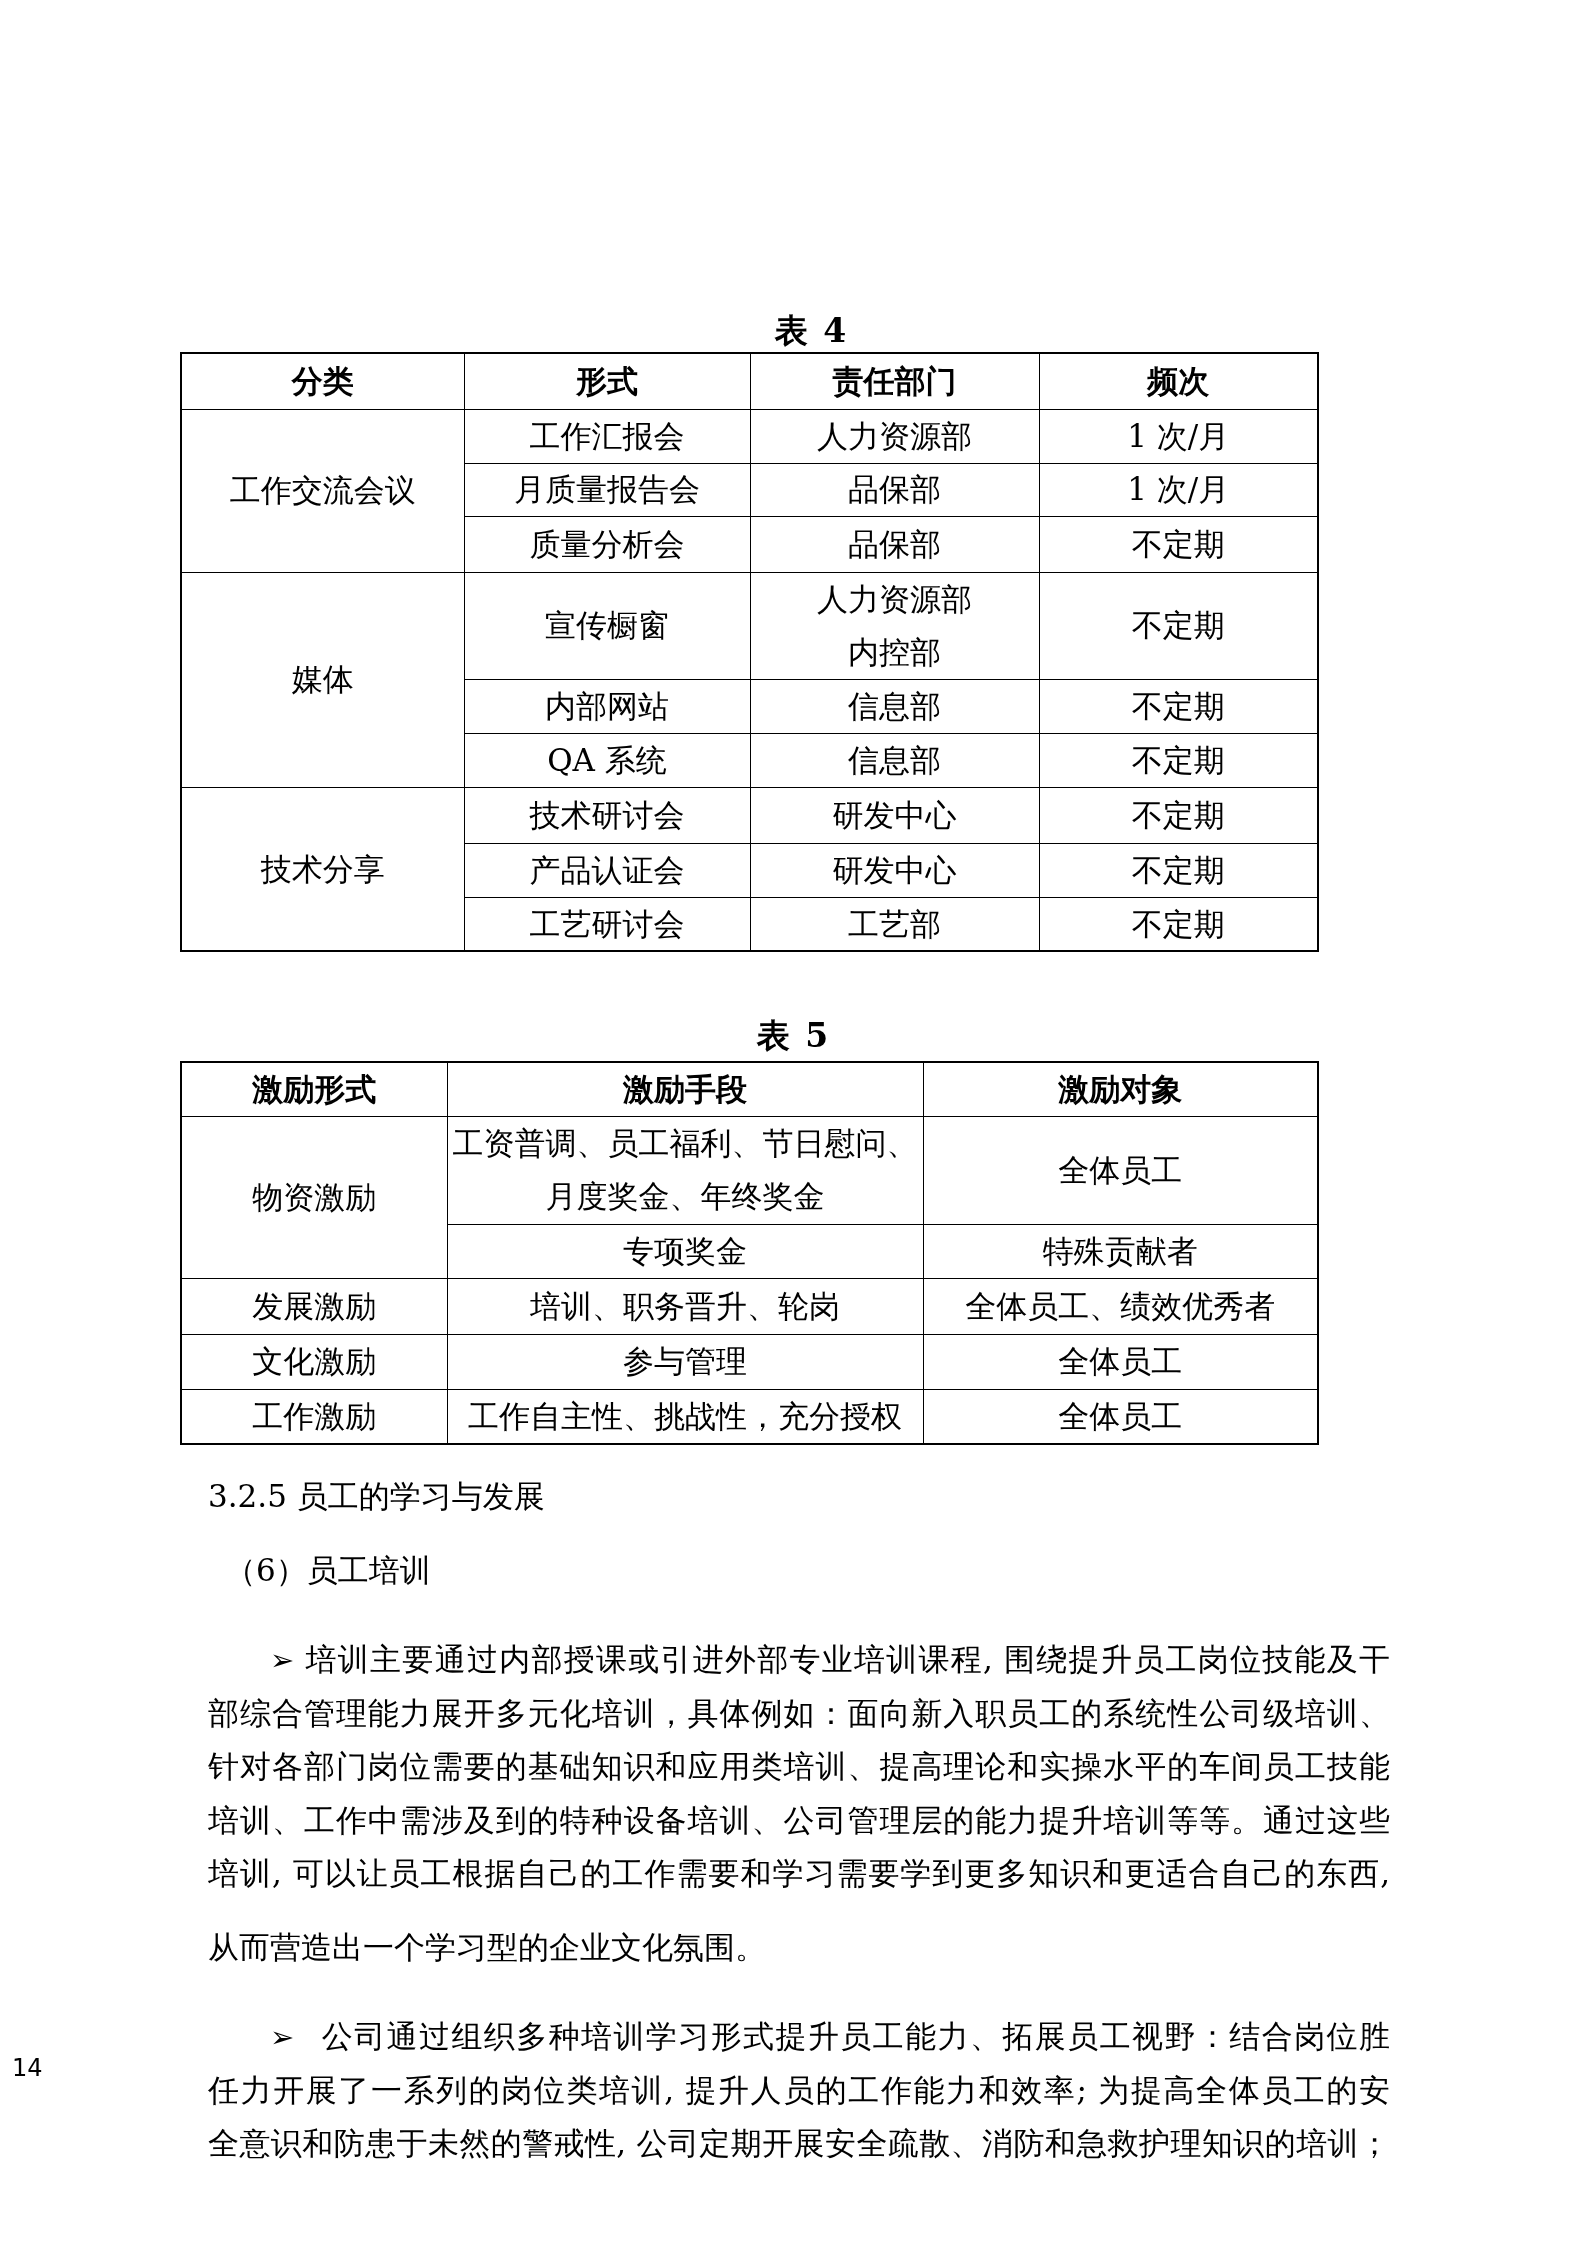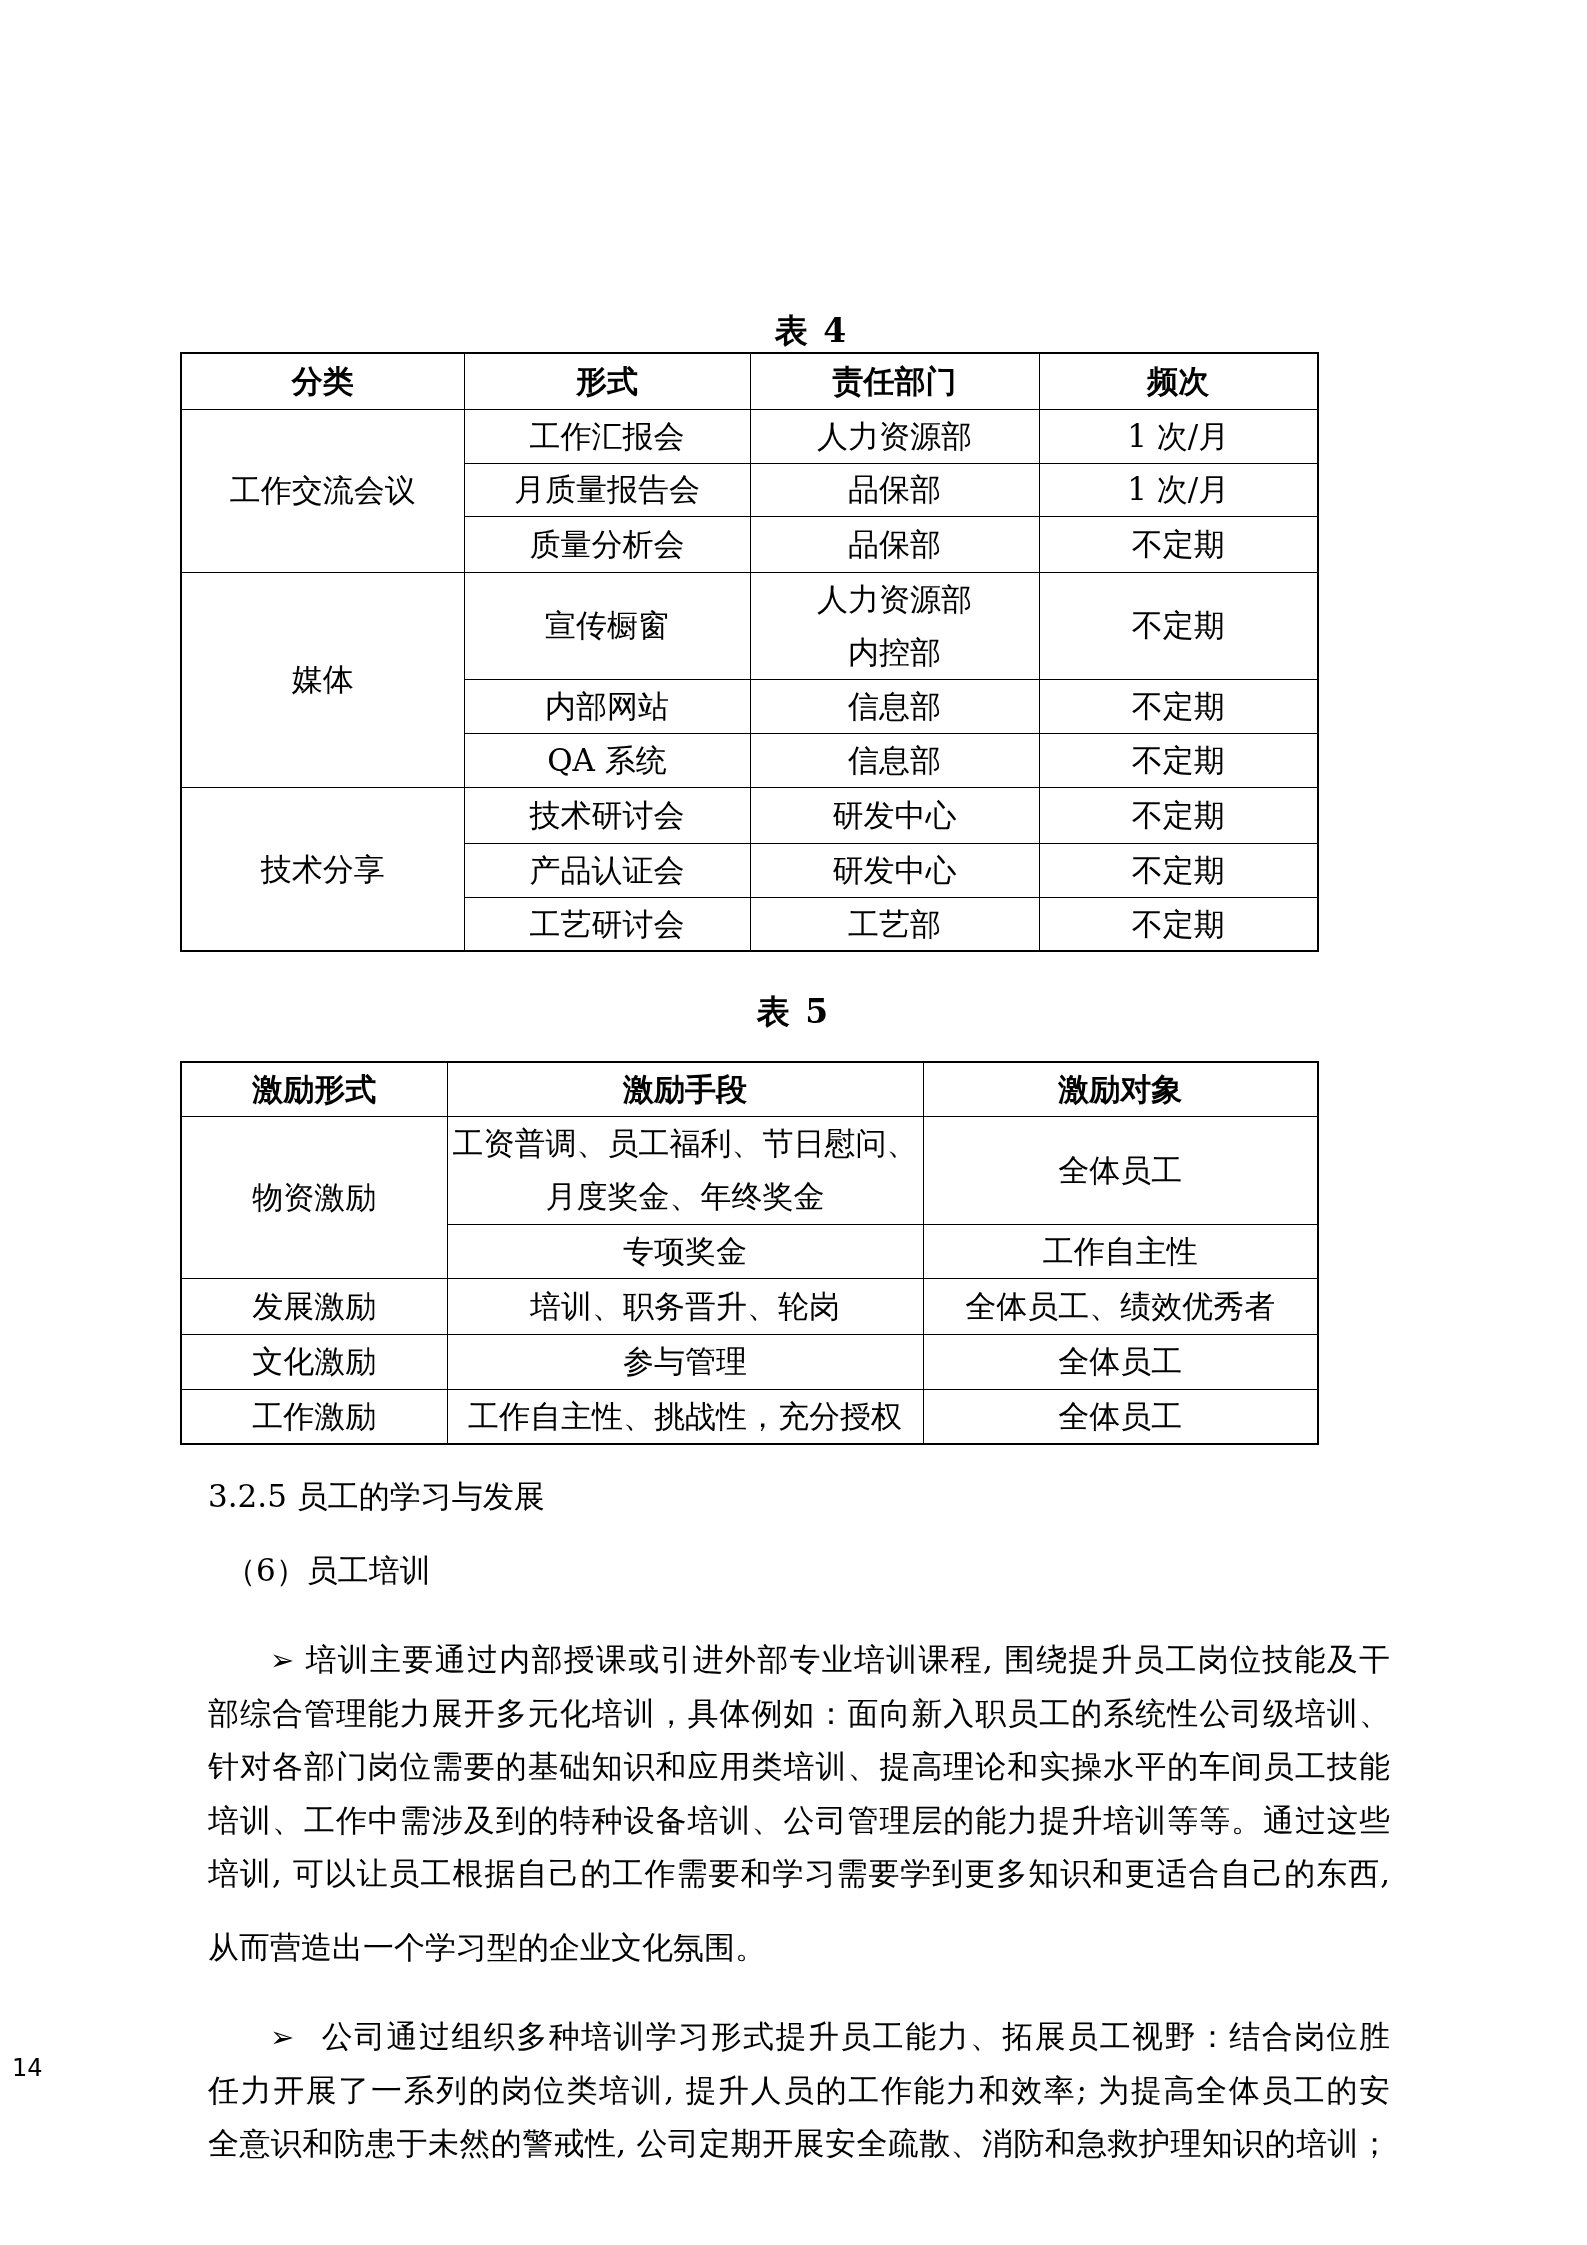--- a/index.html
+++ b/index.html
@@ -13,21 +13,21 @@
     margin:0 auto;
   }
   .tbl-title{
     position:absolute;left:0;width:1587px;
     text-align:center;
     font-size:33px;font-weight:bold;
     height:38px;line-height:38px;
     letter-spacing:2px;
   }
   #t4-title{top:312px;padding-left:18px;}
-  #t5-title{top:993px;text-align:center;}
+  #t5-title{top:1017px;text-align:center;}
   table.tbl{
     position:absolute;left:180px;
     border-collapse:collapse;
     table-layout:fixed;
     width:1137px;
     border:2.5px solid #000;
     background:#fff;
   }
   #table4{top:352px;}
   #table5{top:1061px;}
@@ -170,21 +170,21 @@
     <tr class="h108">
       <td rowspan="2">物资激励</td>
       <td>
         <div class="cell-line">工资普调、员工福利、节日慰问、</div>
         <div class="cell-line">月度奖金、年终奖金</div>
       </td>
       <td>全体员工</td>
     </tr>
     <tr class="h54">
       <td>专项奖金</td>
-      <td>工作自主性</td>
+      <td>特殊贡献者</td>
     </tr>
     <tr class="h56">
       <td>发展激励</td>
       <td>培训、职务晋升、轮岗</td>
       <td>全体员工、绩效优秀者</td>
     </tr>
     <tr class="h55">
       <td>文化激励</td>
       <td>参与管理</td>
       <td>全体员工</td>

